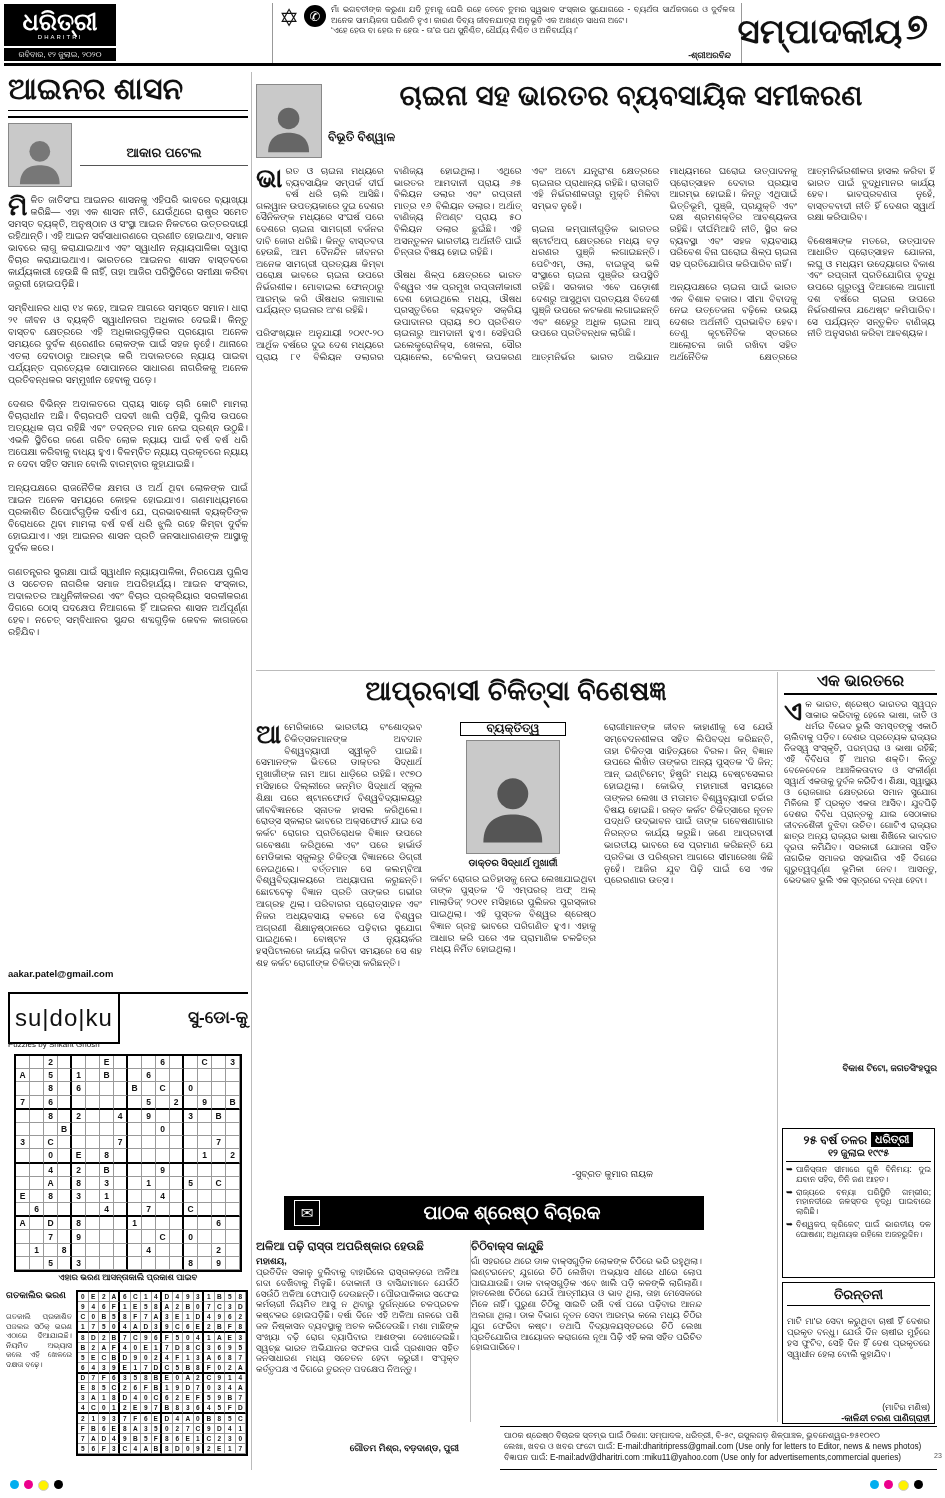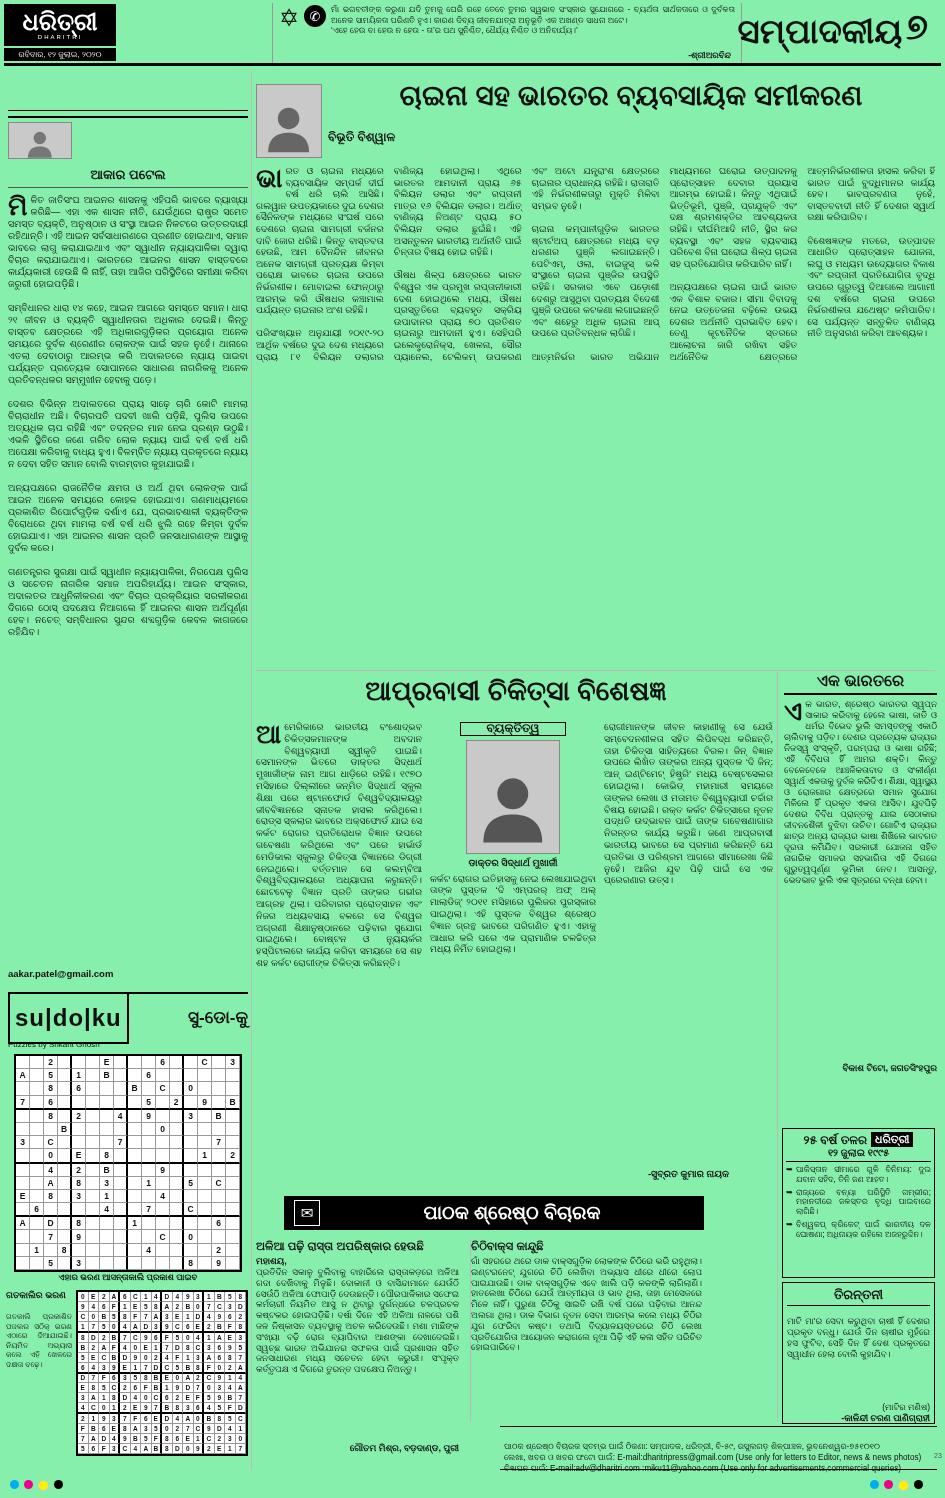--- a/index.html
+++ b/index.html
@@ -1,16 +1,16 @@
 <!DOCTYPE html>
 <html><head>
 <meta charset="utf-8">
 <style>
   html,body{margin:0;padding:0;background:#e8e8e8;}
-  .page{position:relative;width:945px;height:1498px;background:#86efac;color:#111;
+  .page{position:relative;width:945px;height:1498px;background:#ffffff;color:#111;
         font-family:"Liberation Sans","DejaVu Sans",sans-serif;overflow:hidden;margin:0 auto;}
   .abs{position:absolute;}
   .just{text-align:justify;white-space:pre-line;overflow:hidden;}
   .dropcap::first-letter{float:left;font-size:26px;line-height:24px;font-weight:bold;padding-right:3px;}
   
   .logo-box{left:4px;top:4px;width:112px;height:42px;background:#000;color:#fff;display:flex;flex-direction:column;align-items:center;justify-content:center;}
   .logo-main{font-size:24px;font-weight:bold;line-height:24px;}
   .logo-sub{font-size:6px;letter-spacing:2px;}
   .date-strip{left:4px;top:48px;width:112px;height:13px;background:#000;color:#fff;font-size:8px;display:flex;align-items:center;justify-content:center;}
   .quote-area{left:272px;top:3px;width:456px;height:56px;display:flex;gap:5px;align-items:flex-start;border-left:1px solid #999;border-right:1px solid #999;padding:2px 6px;}
@@ -23,27 +23,27 @@
   .mast-rule{left:4px;top:63px;width:937px;height:3px;background:#000;}
   .vline1{left:251px;top:72px;width:1px;height:1398px;background:#bbb;}
   .vline2{left:777px;top:672px;width:1px;height:750px;background:#bbb;}
   .hline1{left:256px;top:670px;width:679px;height:1px;background:#bbb;}
   
   .photo{background:#c9c9c9;border:1px solid #888;display:flex;align-items:flex-end;justify-content:center;overflow:hidden;}
   .photo svg{width:80%;height:85%;}
   
   .la-title{left:8px;top:72px;width:240px;font-size:30px;font-weight:bold;}
   .la-rule{left:8px;top:110px;width:240px;height:5px;border-top:1px solid #000;border-bottom:2px solid #000;}
-  .la-author{left:8px;top:122px;width:240px;height:66px;display:flex;gap:8px;flex-direction:column;}
+  .la-author{left:8px;top:122px;width:240px;height:66px;display:flex;gap:8px;align-items:center;}
   .la-name{flex:1;text-align:center;font-weight:bold;font-size:13px;border-bottom:1px solid #555;padding-bottom:4px;}
   .la-body{left:8px;top:194px;width:240px;height:772px;font-size:9.5px;line-height:12px;}
   .la-email{left:8px;top:968px;width:240px;font-size:9.5px;font-weight:bold;}
   
   .sd-head{left:8px;top:992px;width:240px;height:40px;display:flex;align-items:center;gap:8px;border-top:2px solid #000;padding-top:4px;}
-  .sd-logo{font-size:24px;font-weight:bold;letter-spacing:1px;border:2px solid #000;padding:10px 5px;}
+  .sd-logo{font-size:24px;font-weight:normal;letter-spacing:1px;border:2px solid #000;padding:10px 5px;}
   .sd-odia{font-size:17px;font-weight:bold;flex:1;text-align:right;}
   .sd-credit{left:8px;top:1040px;width:240px;font-size:8px;}
   .grid{display:grid;background:#fff;}
   #pz{left:14px;top:1054px;width:224px;height:214px;border:2px solid #000;font-size:8.5px;}
   #sol{left:76px;top:1290px;width:168px;height:162px;border:2px solid #000;font-size:6.5px;}
   .cell{border-right:1px solid #999;border-bottom:1px solid #999;display:flex;align-items:center;justify-content:center;font-weight:bold;}
   .tr{border-right:2px solid #000;}
   .tb{border-bottom:2px solid #000;}
   .sd-cap{left:8px;top:1272px;width:240px;font-size:8.5px;font-weight:bold;text-align:center;}
   .sd-sollabel{left:6px;top:1290px;width:66px;font-size:9px;font-weight:bold;}
@@ -55,21 +55,21 @@
   .ma-body{left:256px;top:166px;width:679px;height:500px;font-size:9.3px;line-height:11.6px;column-count:5;column-gap:10px;}
   
   .pa-title{left:296px;top:676px;width:440px;font-size:27px;font-weight:bold;text-align:center;}
   .pa-col{top:722px;height:464px;font-size:9.3px;line-height:11.8px;}
   .pa-c1{left:256px;width:166px;}
   .pa-c2{left:430px;width:166px;}
   .pa-c3{left:604px;width:169px;}
   .pa-kicker{font-size:12px;font-weight:bold;text-align:center;border:1px solid #000;margin:0 30px 4px 30px;}
   .pa-photo{width:92px;height:112px;margin:0 auto;}
   .pa-cap{font-size:9.5px;font-weight:bold;text-align:center;margin:3px 0 5px 0;}
-  .pa-sign{left:604px;top:1168px;width:169px;font-size:9.5px;font-weight:bold;text-align:center;}
+  .pa-sign{left:572px;top:1168px;width:169px;font-size:9.5px;font-weight:normal;text-align:left;}
   
   .eb{left:784px;top:672px;width:153px;height:416px;}
   .eb-title{font-size:16px;font-weight:bold;text-align:center;border-bottom:2px solid #000;padding-bottom:3px;margin-bottom:4px;}
   .eb-body{font-size:8.8px;line-height:11px;height:362px;}
   .eb-sign{font-size:9px;font-weight:bold;text-align:right;margin-top:2px;}
   .yb{left:782px;top:1128px;width:153px;height:150px;border:1px solid #000;padding:3px;box-sizing:border-box;}
   .yb-head{display:flex;align-items:center;justify-content:center;gap:4px;font-size:12px;font-weight:bold;}
   .yb-logo{background:#000;color:#fff;font-size:11px;font-weight:bold;padding:1px 4px;}
   .yb-date{font-size:10px;font-weight:bold;text-align:center;border-bottom:1px solid #000;padding-bottom:2px;margin-bottom:3px;}
   .yb-item{font-size:8.2px;line-height:9.8px;margin-bottom:3px;display:flex;gap:3px;text-align:justify;}
@@ -83,21 +83,21 @@
   .lt-banner{left:284px;top:1196px;width:420px;height:34px;background:#000;color:#fff;display:flex;align-items:center;gap:10px;padding:0 10px;box-sizing:border-box;}
   .lt-mailicon{width:24px;height:24px;border:1px solid #fff;display:flex;align-items:center;justify-content:center;font-size:15px;}
   .lt-banner-text{flex:1;text-align:center;font-size:19px;font-weight:bold;}
   .lt1{left:256px;top:1240px;width:203px;height:228px;}
   .lt2{left:470px;top:1240px;width:232px;height:182px;border-left:1px solid #bbb;padding-left:0;box-sizing:border-box;}
   .lt-title{font-size:11.5px;font-weight:bold;margin-bottom:3px;}
   .lt-sal{font-size:9px;font-weight:bold;}
   .lt-body{font-size:8.8px;line-height:10.8px;}
   .lt-sign{font-size:9px;font-weight:bold;text-align:right;}
   
-  .ft{left:500px;top:1426px;width:437px;height:44px;border-top:1px solid #000;border-bottom:1px solid #000;padding:14px 4px;box-sizing:border-box;font-size:8.2px;line-height:11px;}
+  .ft{left:500px;top:1426px;width:437px;height:44px;border-top:1px solid #000;border-bottom:1px solid #000;padding:3px 4px;box-sizing:border-box;font-size:8.2px;line-height:11px;}
   .pgmark{left:934px;top:1452px;font-size:7px;color:#555;}
   .regs{position:absolute;display:flex;gap:5px;}
   .reg{width:9px;height:9px;border-radius:50%;}
 </style>
 </head>
 <body>
 
 <div class="page">
 
   <div class="abs logo-box">
@@ -115,20 +115,21 @@
   </div>
 
   <div class="abs section-head">ସମ୍ପାଦକୀୟ</div>
   <div class="abs page-num">୭</div>
   <div class="abs mast-rule"></div>
 
   <div class="abs vline1"></div>
   <div class="abs vline2"></div>
   <div class="abs hline1"></div>
 
+  <div class="abs la-title">ଆଇନର ଶାସନ</div>
   <div class="abs la-rule"></div>
   <div class="abs la-author">
     <div class="photo" style="width:62px;height:62px;">
       <svg viewBox="0 0 10 10">
           <circle cx="5" cy="3.4" r="2.1" fill="#777"></circle>
           <path d="M1 10 C1 7 3 6.2 5 6.2 C7 6.2 9 7 9 10 Z" fill="#777"></path>
         </svg>
     </div>
     <div class="la-name">ଆକାର ପଟେଲ</div>
   </div>

